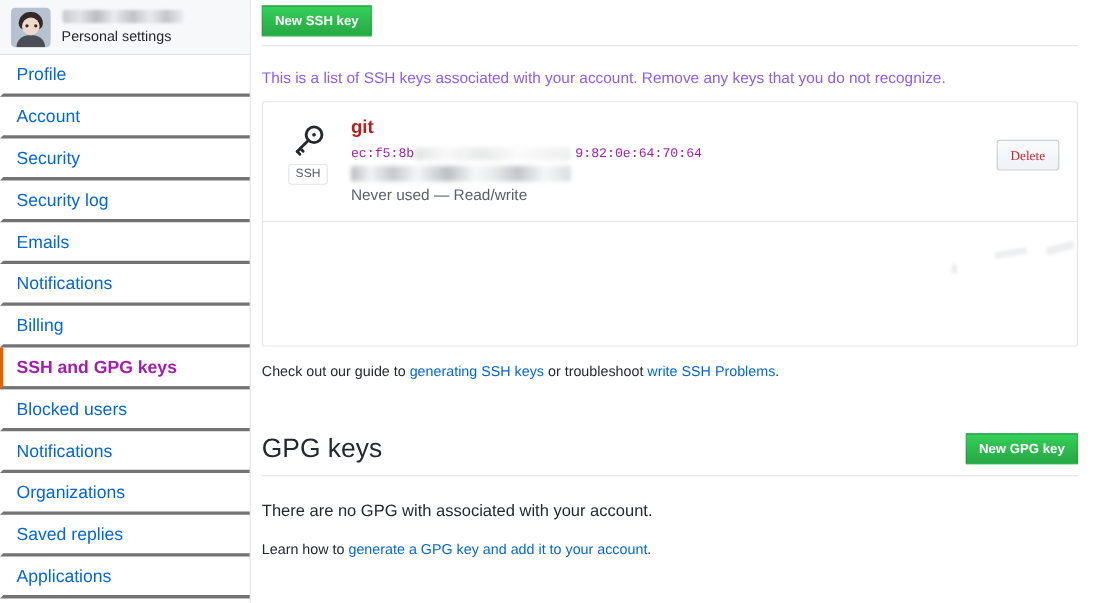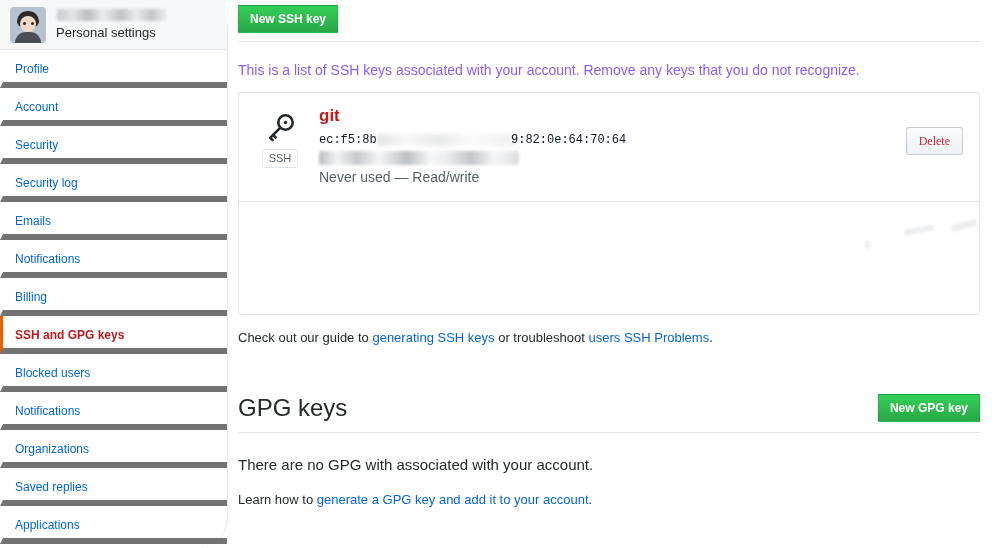--- a/index.html
+++ b/index.html
@@ -13,21 +13,20 @@
   }
 
   .page { display: flex; width: 1000px; height: 548px; background:#fff; }
 
   
   .sidebar {
     width: 228px;
     flex: 0 0 228px;
     border-right: 1px solid #e1e4e8;
     background: #fff;
-    border-radius: 30px;
   }
   .sb-header {
     height: 50px;
     display: flex;
     align-items: center;
     padding: 0 10px;
     background: #f6f8fa;
     border-bottom: 1px solid #e1e4e8;
   }
   .avatar {
@@ -83,29 +82,29 @@
     font-size: 13px;
     color: #24292e;
     line-height: 15px;
     margin-left: 1px;
   }
   .sb-item {
     display: block;
     height: 38px;
     line-height: 38px;
     padding: 0 12px;
-    font-size: 12px;
+    font-size: 16px;
     color: #0366d6;
     text-decoration: none;
-    border-bottom: 6px solid #737373;
+    border-bottom: 3px solid #737373;
     border-left: 3px solid transparent;
     white-space: nowrap;
   }
   .sb-item.selected {
-    color: #b91c1c;
+    color: #a21caf;
     font-weight: bold;
     border-left: 3px solid #e36209;
   }
 
   
   .main {
     flex: 1 1 auto;
     padding: 0 20px 0 10px;
     min-width: 0;
   }
@@ -189,26 +188,26 @@
     font-weight: bold;
     color: #b91c1c;
     line-height: 18px;
     margin-bottom: 6px;
   }
   .fingerprint-line {
     position: relative;
     height: 18px;
     font-family: "Liberation Mono", monospace;
     font-size: 12px;
-    color: #0f172a;
+    color: #a21caf;
     line-height: 18px;
     white-space: nowrap;
   }
   .fp-a { position: absolute; left: 0; top: 0; }
-  .fp-b { position: absolute; left: 192px; top: 0; }
+  .fp-b { position: absolute; left: 204px; top: 0; }
   .fp-redact {
     position: absolute;
     left: 58px; top: 3px;
     width: 142px; height: 12px;
     border-radius: 2px;
     background: linear-gradient(90deg,
       rgba(36,41,46,.13) 0%, rgba(36,41,46,.03) 20%,
       rgba(36,41,46,.10) 44%, rgba(36,41,46,.02) 66%,
       rgba(36,41,46,.08) 100%);
     filter: blur(2px);
@@ -364,21 +363,21 @@
 
       <div class="key-row-empty">
         <span class="ghost-mark" style="left:626px; top:38px; width:5px; height:9px;"></span>
         <span class="ghost-mark" style="left:665px; top:25px; width:30px; height:6px; transform:rotate(-10deg);"></span>
         <span class="ghost-mark" style="left:712px; top:20px; width:26px; height:7px; transform:rotate(-16deg);"></span>
 
       </div>
     </div>
 
     <p class="guide">
-      <span>Check out our guide to </span><a class="lnk" href="#">generating SSH keys</a><span> or troubleshoot </span><a class="lnk" href="#">users SSH Problems</a><span>.</span>
+      <span>Check out our guide to </span><a class="lnk" href="#">generating SSH keys</a><span> or troubleshoot </span><a class="lnk" href="#">write SSH Problems</a><span>.</span>
     </p>
 
     <div class="section-head gpg-head">
       <h2 class="section-title">GPG keys</h2>
       <button class="btn-green">New GPG key</button>
     </div>
 
     <p class="gpg-empty">There are no GPG with associated with your account.</p>
 
     <p class="gpg-learn">

